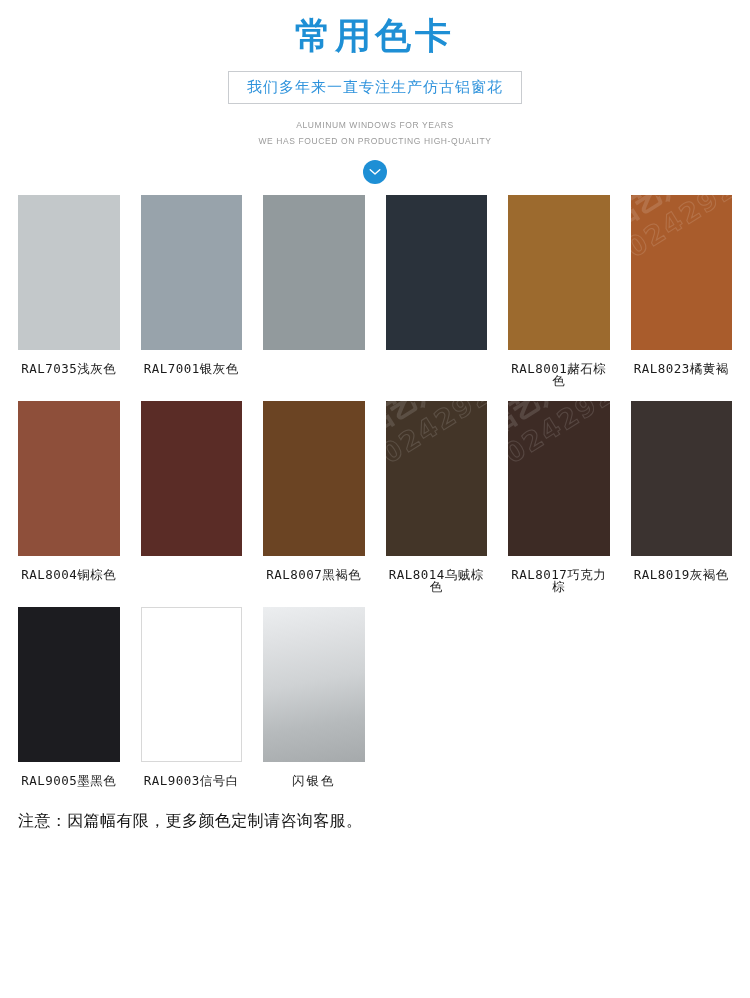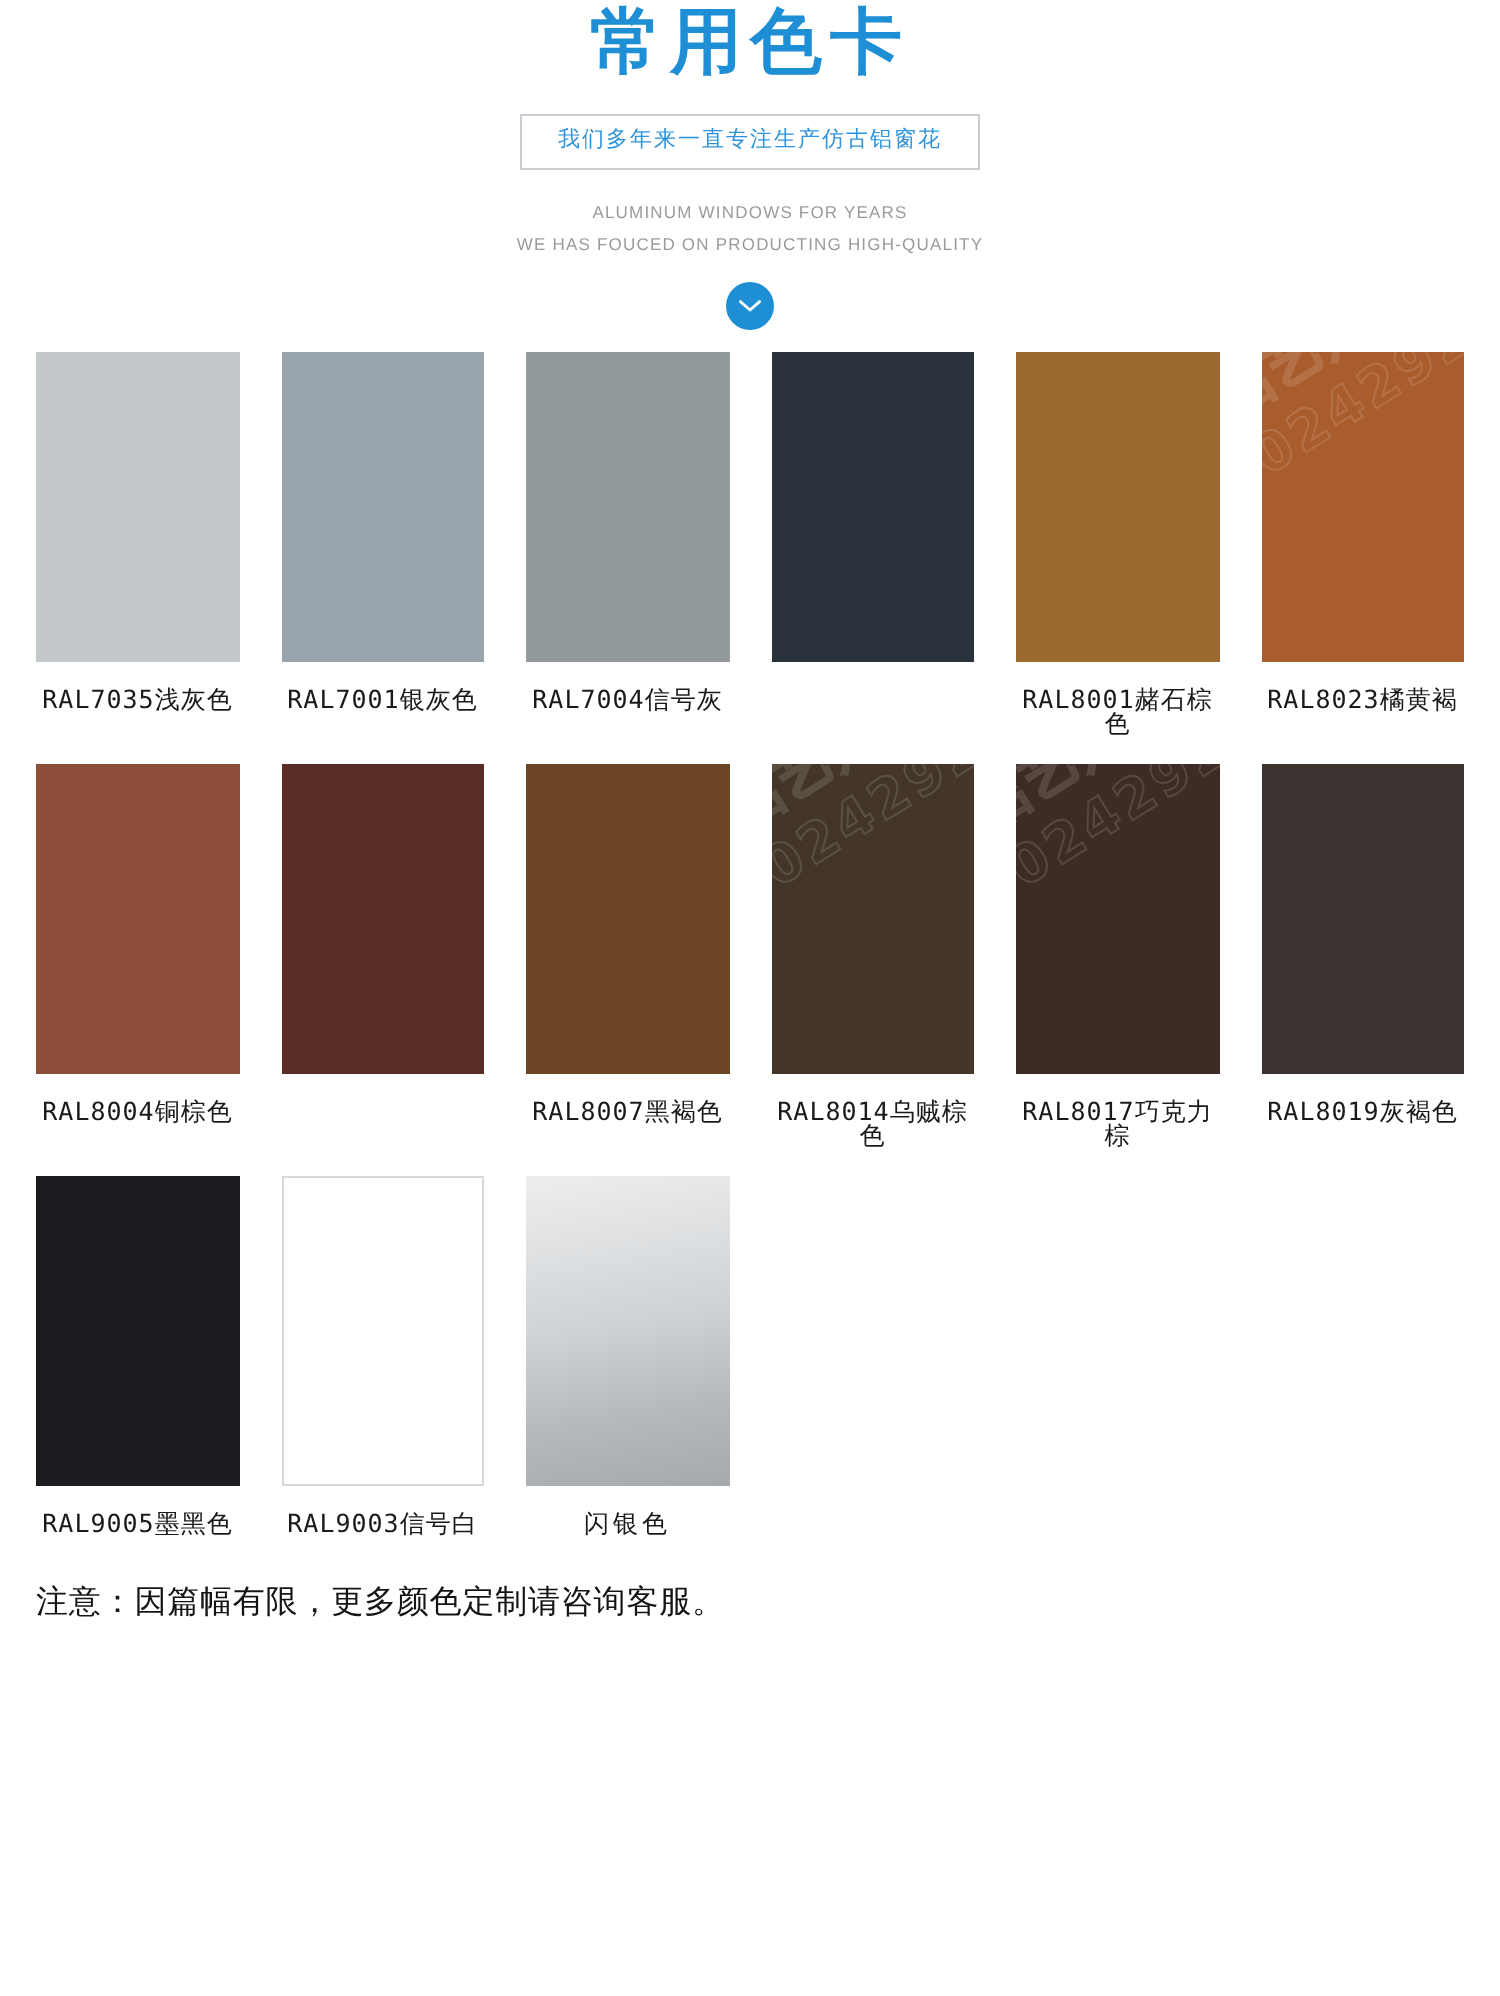--- a/index.html
+++ b/index.html
@@ -11,36 +11,37 @@
     width: 750px;
     height: 998px;
     font-family: "Liberation Sans", "DejaVu Sans", sans-serif;
     overflow: hidden;
     position: relative;
   }
 
   
   .header {
     text-align: center;
+    padding-top: 14px;
   }
   .main-title {
     font-family: "DejaVu Sans", "Liberation Sans", sans-serif;
     font-size: 36px;
     font-weight: bold;
     color: #1e8fd5;
     letter-spacing: 4px;
     line-height: 1.2;
     margin: 0;
   }
   .subtitle-box {
     display: inline-block;
     margin-top: 14px;
     padding: 6px 18px 7px 18px;
     border: 1px solid #c9ccd0;
-    font-size: 11px;
+    font-size: 15px;
     color: #2f93dc;
     letter-spacing: 1px;
     line-height: 1.2;
   }
   .eng-lines {
     margin-top: 14px;
   }
   .eng-line {
     font-size: 8.5px;
     color: #9b9b9b;
@@ -159,21 +160,20 @@
     <div class="cell">
       <div class="swatch" style="background: rgb(195, 200, 202);"></div>
       <div class="label">RAL7035浅灰色</div>
     </div>
     <div class="cell">
       <div class="swatch" style="background: rgb(152, 163, 171);"></div>
       <div class="label">RAL7001银灰色</div>
     </div>
     <div class="cell">
       <div class="swatch" style="background: rgb(146, 154, 157);"></div>
-      <div class="label">RAL7004信号灰</div>
     </div>
     <div class="cell">
       <div class="swatch" style="background: rgb(42, 50, 59);"></div>
     </div>
     <div class="cell">
       <div class="swatch" style="background: rgb(156, 106, 46);"></div>
       <div class="label">RAL8001赭石棕色</div>
     </div>
     <div class="cell">
       <div class="swatch" style="background: rgb(169, 92, 44);">

